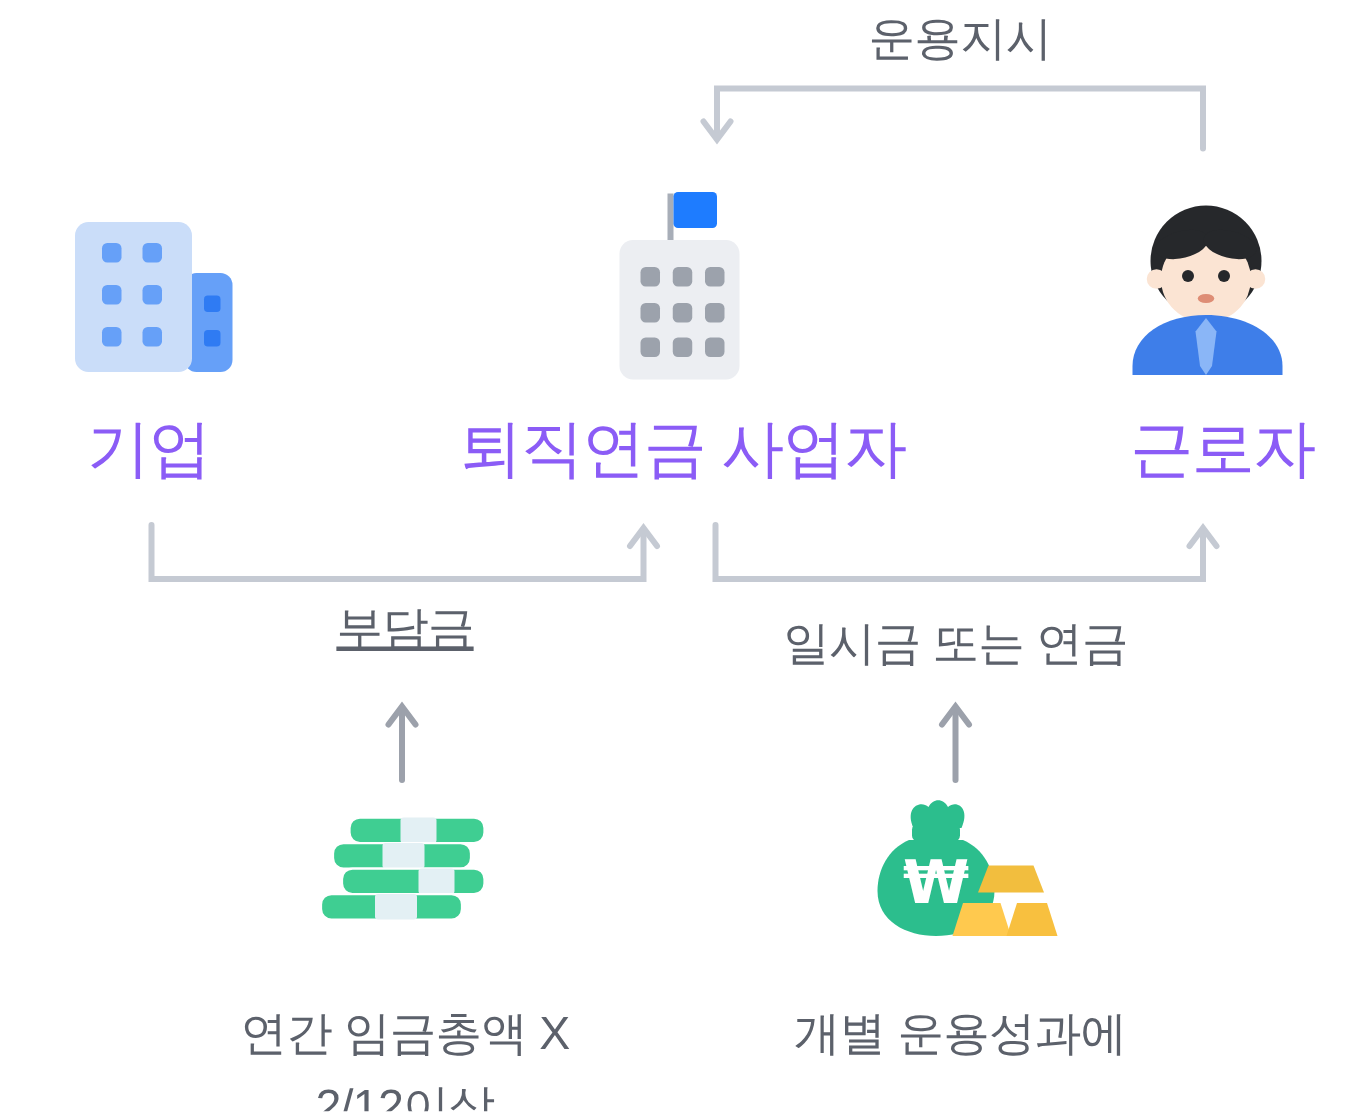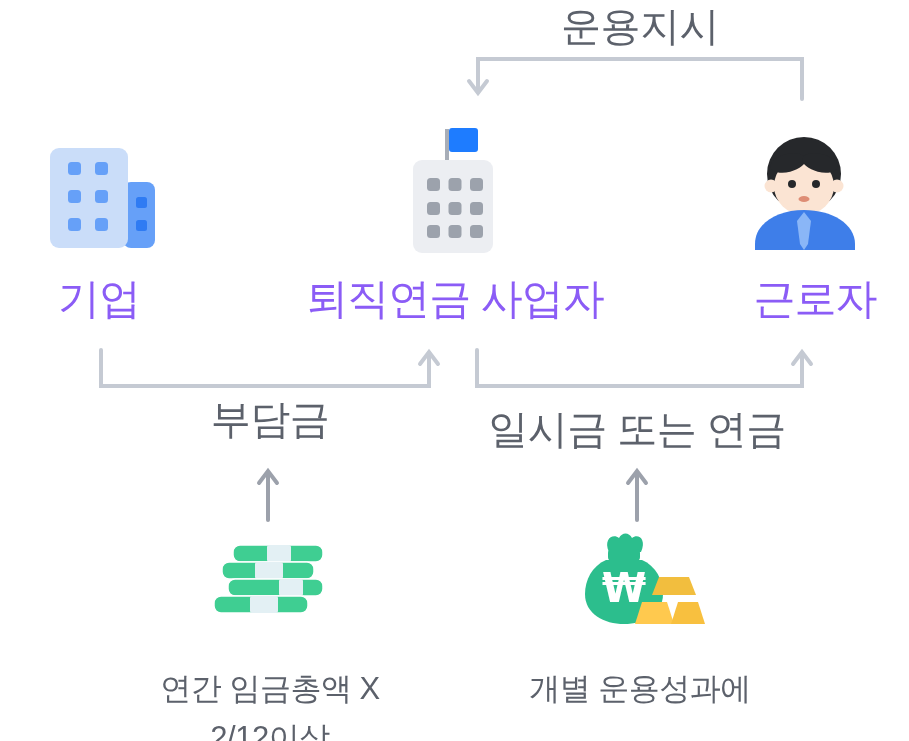--- a/index.html
+++ b/index.html
@@ -5,27 +5,27 @@
   html,body{margin:0;padding:0;background:#ffffff;}
   .canvas{
     position:relative;width:909px;height:741px;background:#ffffff;overflow:hidden;
     font-family:"Liberation Sans","DejaVu Sans",sans-serif;
   }
   .abs{position:absolute;}
   svg{display:block;}
   .overlay{position:absolute;left:0;top:0;pointer-events:none;}
   .lbl{position:absolute;text-align:center;white-space:nowrap;}
   .lbl-primary{font-size:42px;font-weight:500;color:#8b5cf6;letter-spacing:-1px;line-height:44px;}
-  .lbl-secondary{font-size:40px;font-weight:500;color:#5C616B;letter-spacing:-0.5px;line-height:40px;}
+  .lbl-secondary{font-size:31px;font-weight:500;color:#5C616B;letter-spacing:-0.5px;line-height:40px;}
   .caption{position:absolute;text-align:center;font-size:31px;font-weight:500;color:#5C616B;letter-spacing:-0.5px;line-height:49px;margin-top:24px;}
   .pos-label-instruction{left:477px;top:6px;width:326px;}
   .pos-label-company{left:19px;top:277px;width:160px;}
   .pos-label-provider{left:295px;top:277px;width:320px;}
   .pos-label-worker{left:735px;top:277px;width:160px;}
-  .pos-label-contribution{left:170px;top:399px;width:200px;}
+  .pos-label-contribution{left:170px;top:399px;width:200px;text-decoration:underline;}
   .pos-label-payout{left:487px;top:409px;width:300px;}
   .pos-note-contribution{left:118px;top:640px;width:304px;}
   .pos-note-payout{left:488px;top:640px;width:304px;text-align:center;}
   .pos-icon-company{left:45px;top:140px;}
   .pos-icon-provider{left:405px;top:122px;}
   .pos-icon-worker{left:750px;top:133px;}
   .pos-icon-money-stack{left:205px;top:538px;}
   .pos-icon-money-bag{left:578px;top:530px;}
 </style>
 </head>

